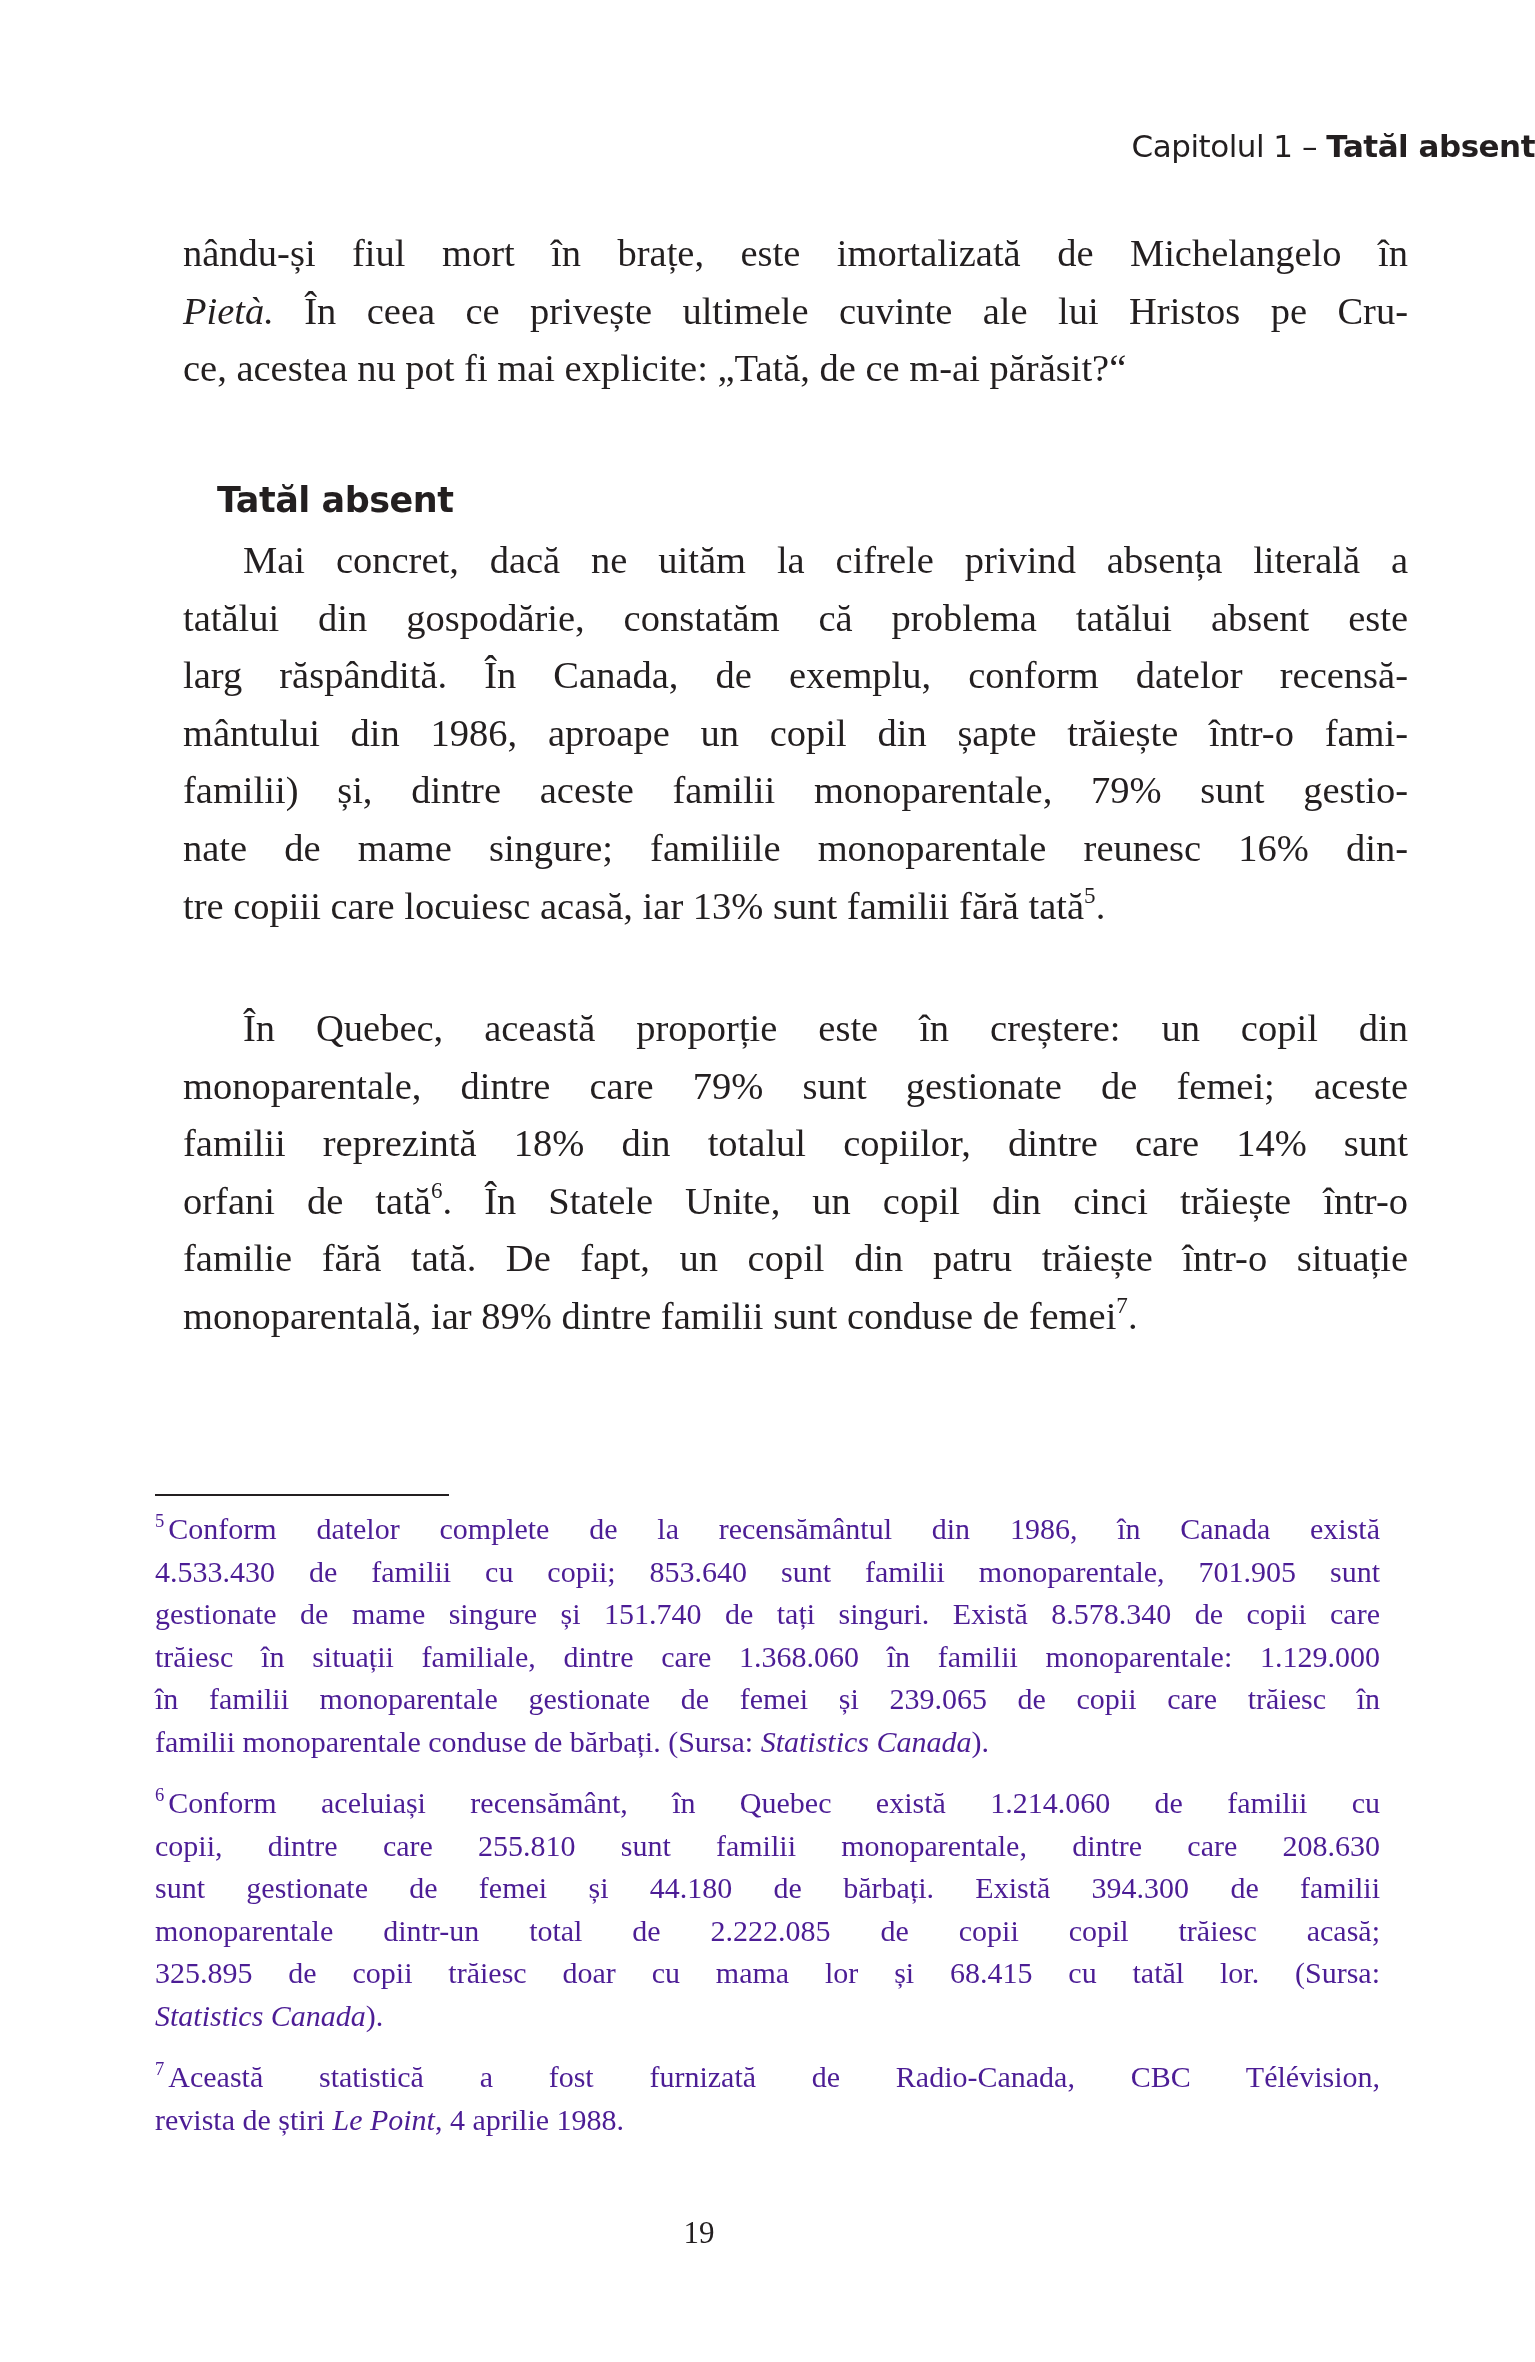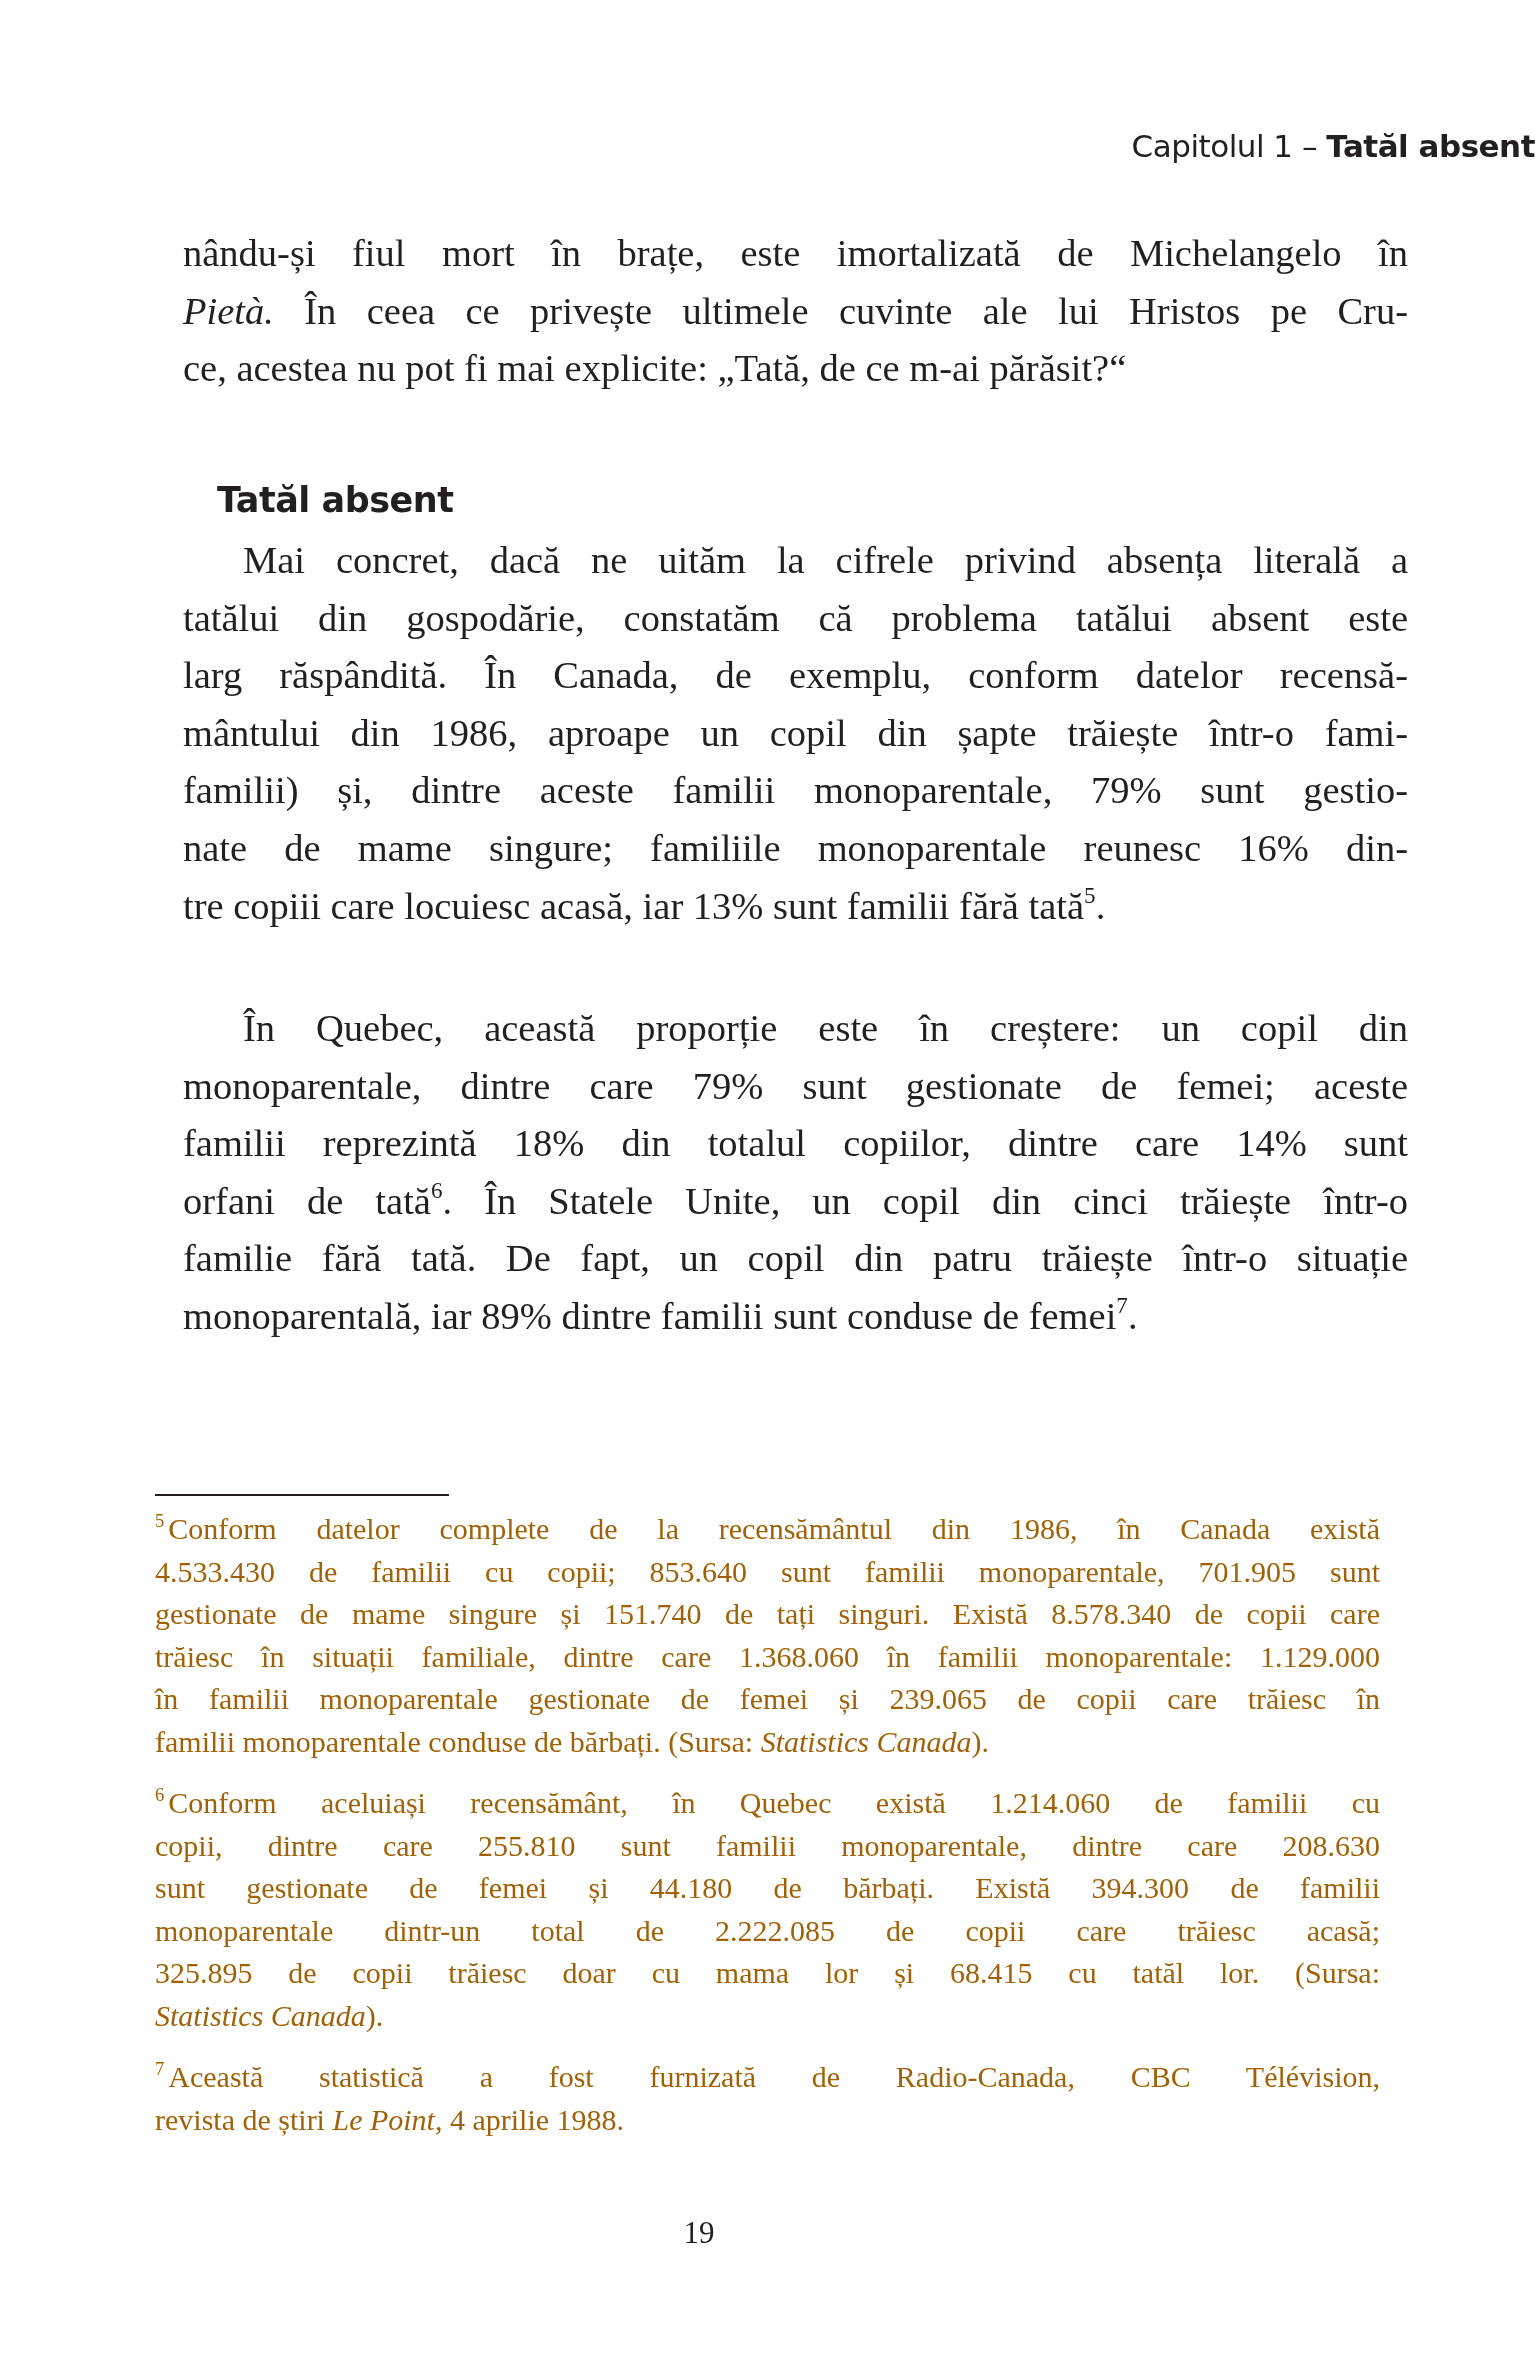--- a/index.html
+++ b/index.html
@@ -19,21 +19,21 @@
   .line.last { text-align-last: left; }
   .line.indent { padding-left: 60px; }
   .section-heading {
     position: absolute; left: 217px; top: 480px;
     font-family: "DejaVu Sans", sans-serif; font-weight: bold; font-size: 35px; letter-spacing: -0.5px;
     color: #231f20;
   }
   .footnote-rule { position: absolute; left: 155px; top: 1494px; width: 294px; height: 2px; background: #231f20; }
   .footnotes {
     position: absolute; left: 155px; width: 1225px;
-    font-family: "Liberation Serif", serif; font-size: 30px; line-height: 42.5px; color: #a16207;
+    font-family: "Liberation Serif", serif; font-size: 30px; line-height: 42.5px; color: #4c1d95;
   }
   .footnotes .line { height: 42.5px; }
   sup { font-size: 60%; vertical-align: 0.7em; line-height: 0; }
   .fn-num { font-size: 62%; vertical-align: 0.65em; line-height: 0; margin-right: 4px; }
   .page-number {
     position: absolute; top: 2215px; left: 0; width: 1398px; text-align: center;
     font-family: "Liberation Serif", serif; font-size: 31px; color: #231f20;
   }
   em { font-style: italic; }
 </style>
@@ -81,21 +81,21 @@
     <span class="line">gestionate de mame singure și 151.740 de tați singuri. Există 8.578.340 de copii care</span>
     <span class="line">trăiesc în situații familiale, dintre care 1.368.060 în familii monoparentale: 1.129.000</span>
     <span class="line">în familii monoparentale gestionate de femei și 239.065 de copii care trăiesc în</span>
     <span class="line last"><span>familii monoparentale conduse de bărbați. (Sursa: </span><em>Statistics Canada</em><span>).</span></span>
   </div>
 
   <div class="footnotes" style="top:1782px;">
     <span class="line"><span class="fn-num">6</span><span>Conform aceluiași recensământ, în Quebec există 1.214.060 de familii cu</span></span>
     <span class="line">copii, dintre care 255.810 sunt familii monoparentale, dintre care 208.630</span>
     <span class="line">sunt gestionate de femei și 44.180 de bărbați. Există 394.300 de familii</span>
-    <span class="line">monoparentale dintr-un total de 2.222.085 de copii care trăiesc acasă;</span>
+    <span class="line">monoparentale dintr-un total de 2.222.085 de copii copil trăiesc acasă;</span>
     <span class="line">325.895 de copii trăiesc doar cu mama lor și 68.415 cu tatăl lor. (Sursa:</span>
     <span class="line last"><em>Statistics Canada</em><span>).</span></span>
   </div>
 
   <div class="footnotes" style="top:2056px;">
     <span class="line"><span class="fn-num">7</span><span>Această statistică a fost furnizată de Radio-Canada, CBC Télévision,</span></span>
     <span class="line last"><span>revista de știri </span><em>Le Point</em><span>, 4 aprilie 1988.</span></span>
   </div>
 
   <div class="page-number">19</div>

